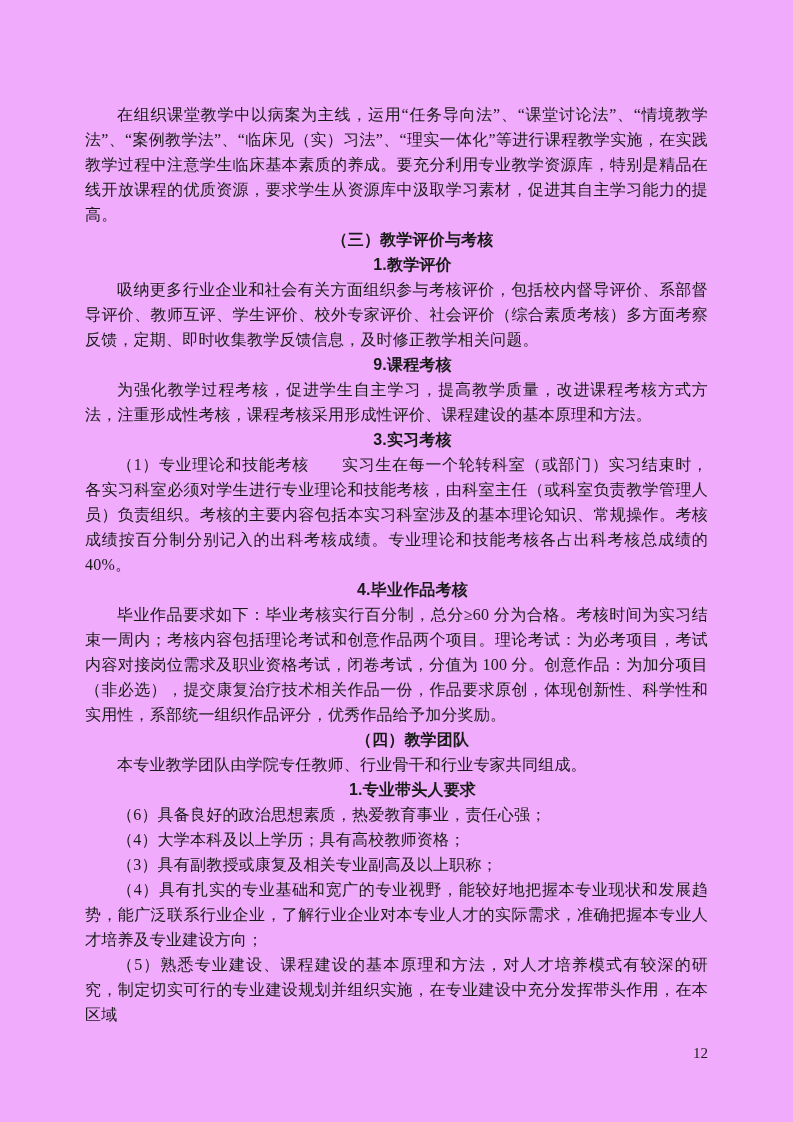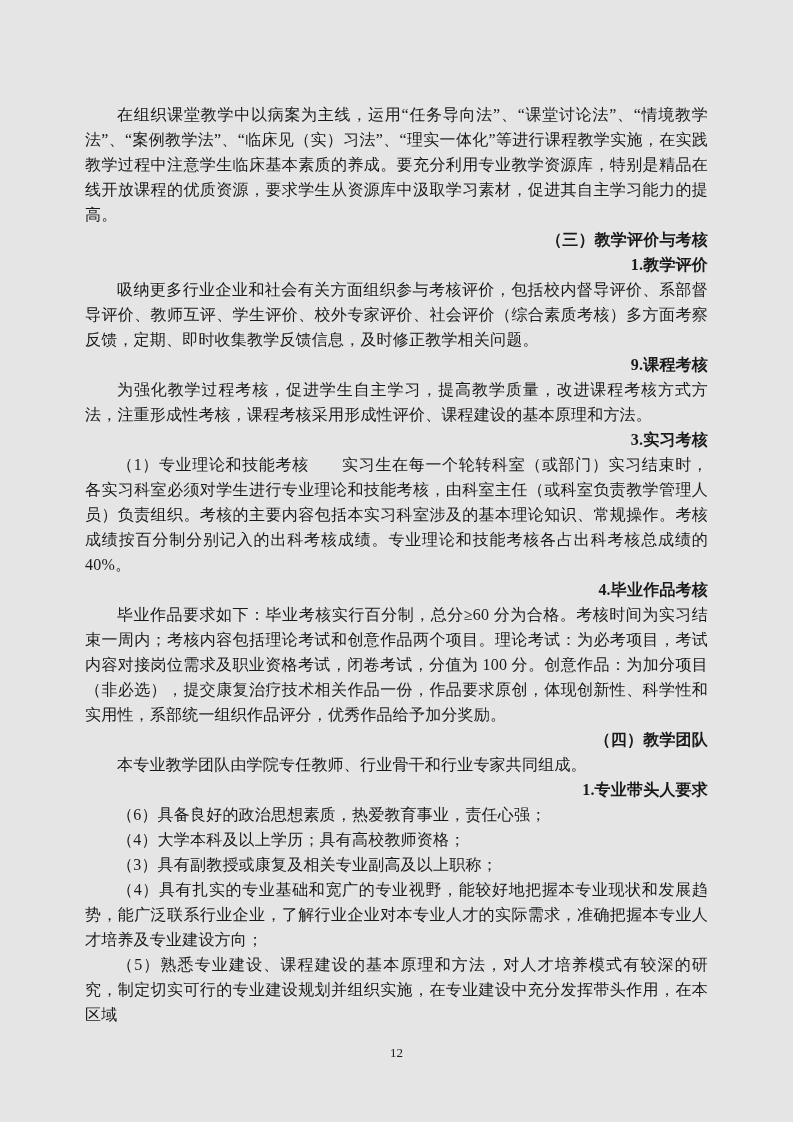--- a/index.html
+++ b/index.html
@@ -4,21 +4,21 @@
 <style>
   html, body {
     margin: 0;
     padding: 0;
     background: #ffffff;
   }
   .page {
     position: relative;
     width: 793px;
     height: 1122px;
-    background: #e5e5e5;
+    background: #f0abfc;
     box-sizing: border-box;
     padding: 102px 85px 0 85px;
     overflow: hidden;
     color: #1a1a1a;
   }
   .content {
     width: 623px;
   }
   .para, .h1, .h2 {
     margin: 0;
@@ -26,30 +26,30 @@
     line-height: 25px;
     text-indent: 2em;
     text-align: justify;
     letter-spacing: 0.2px;
   }
   .para {
     font-family: "Liberation Serif", "DejaVu Serif", serif;
     font-weight: normal;
   }
   .h1, .h2 {
-    font-family: Liberation Serif, serif;
+    font-family: Liberation Sans, sans-serif;
     font-weight: bold;
-    text-align: right;
+    text-align: center;
   }
   .footer {
     margin-top: 16px;
     width: 623px;
-    text-align: center;
+    text-align: right;
     font-family: "Liberation Serif", "DejaVu Serif", serif;
-    font-size: 13px;
+    font-size: 15px;
     line-height: 20px;
     color: #1a1a1a;
   }
 </style>
 </head>
 <body>
 
 <div class="page">
   <div class="content">
     <p class="para">在组织课堂教学中以病案为主线，运用“任务导向法”、“课堂讨论法”、“情境教学法”、“案例教学法”、“临床见（实）习法”、“理实一体化”等进行课程教学实施，在实践教学过程中注意学生临床基本素质的养成。要充分利用专业教学资源库，特别是精品在线开放课程的优质资源，要求学生从资源库中汲取学习素材，促进其自主学习能力的提高。</p>

